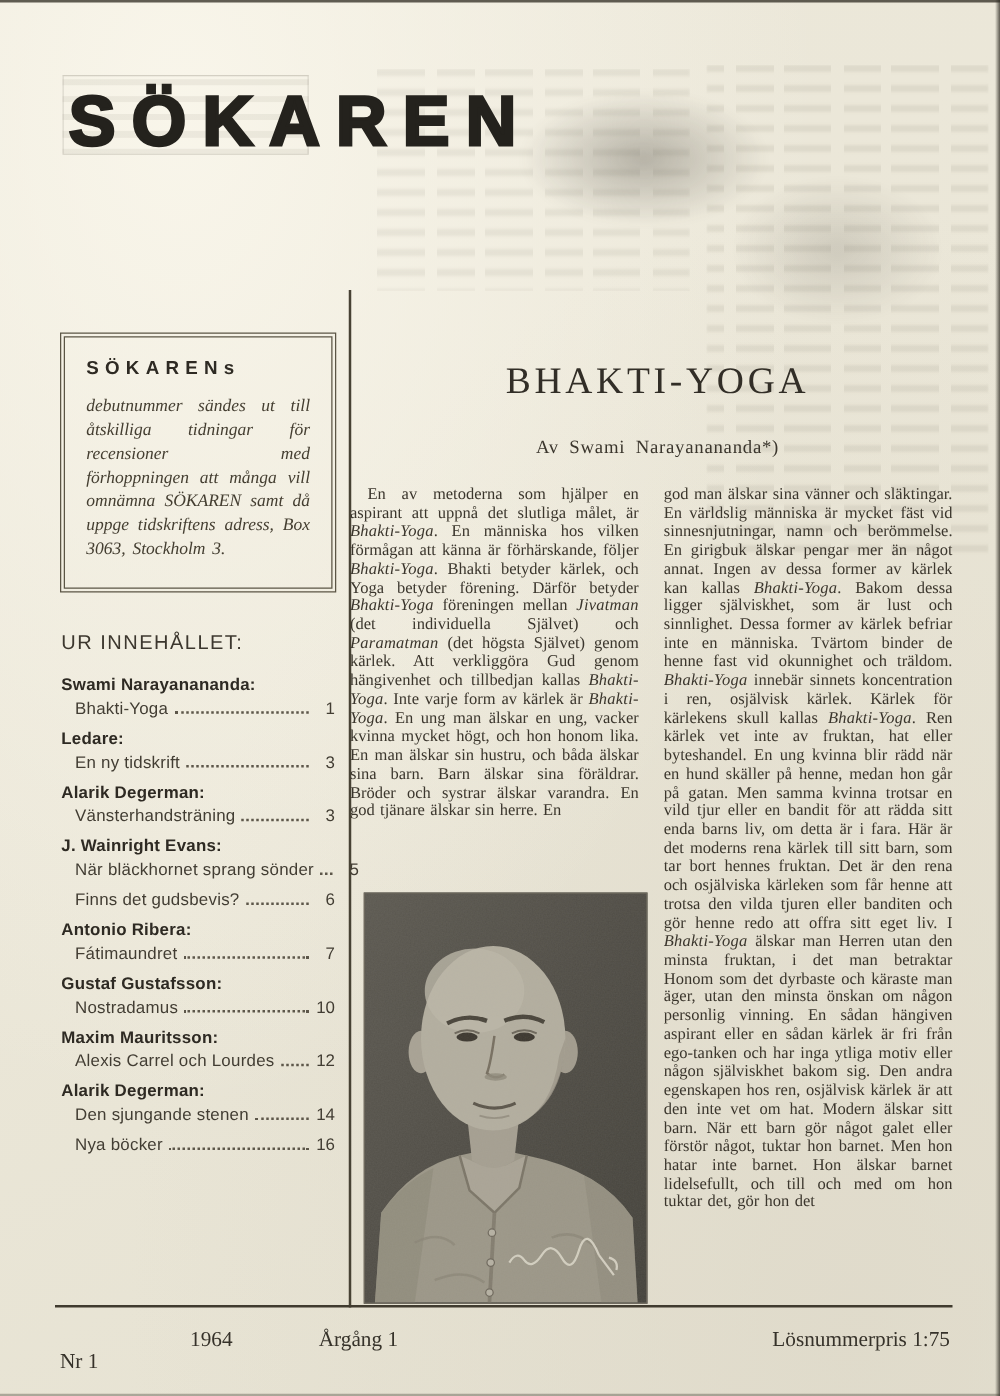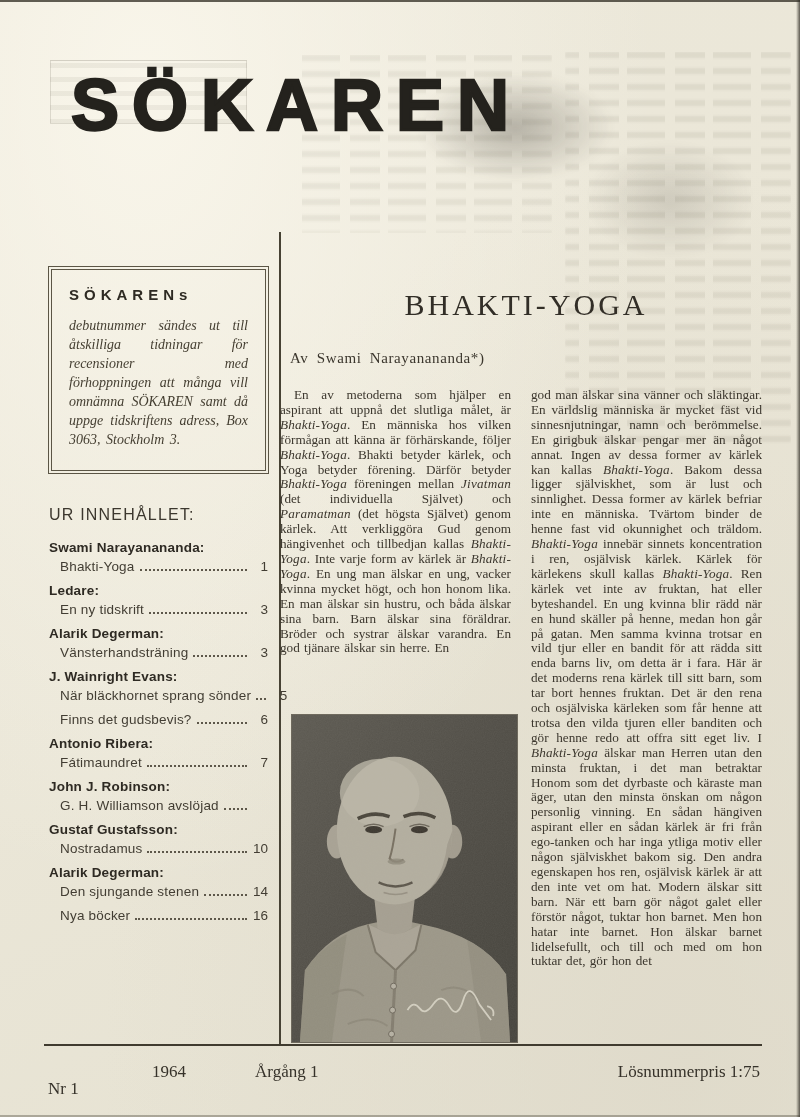--- a/index.html
+++ b/index.html
@@ -31,22 +31,22 @@
     background:repeating-linear-gradient(to bottom, rgba(106,100,84,.15) 2px 7px, rgba(0,0,0,0) 7px 16px);
   }
   .blob {
     position:absolute; z-index:1; filter:blur(3px);
     background:radial-gradient(ellipse at 50% 50%, rgba(52,48,40,.30), rgba(52,48,40,0) 70%);
   }
 
   
   .masthead {
     position:absolute; left:55px; top:68px; z-index:2;
-    font-size:72px; line-height:1.05; font-weight:bold; letter-spacing:13px;
-    color:#24221d;margin-left:16px; -webkit-text-stroke:2.5px #24221d;
+    font-size:56px; line-height:1.05; font-weight:bold; letter-spacing:13px;
+    color:#24221d; -webkit-text-stroke:2.5px #24221d;
   }
 
   
   .info-box {
     position:absolute; left:48px; top:266px; width:221px; height:208px; z-index:2;
     border:1px solid #5b5545; padding:2px; box-sizing:border-box;
   }
   .info-box-inner {
     border:1px solid #5b5545; height:100%; box-sizing:border-box; padding:16px 17px 2px 17px; overflow:hidden;
   }
@@ -69,21 +69,21 @@
   
   .v-divider { position:absolute; left:279px; top:232px; width:2px; height:814px; background:#474234; z-index:2; }
   .h-rule { position:absolute; left:44px; top:1044px; width:718px; height:2px; background:#403b2f; z-index:2; }
 
   
   .article-title {
     position:absolute; left:290px; top:288px; width:472px; z-index:2; text-align:center;
     font-family:"Liberation Serif", serif; font-size:30px; letter-spacing:3px; color:#322e27;
   }
   .article-byline {
-    position:absolute; left:290px; top:350px; width:472px; z-index:2; 
+    position:absolute; left:290px; top:350px; width:472px; z-index:2; text-align:center;
     font-family:"Liberation Serif", serif; font-size:15px; letter-spacing:.6px; word-spacing:4px; color:#3b362d;
   }
   .article-col {
     position:absolute; top:388px; z-index:2; width:231px; overflow:hidden;
     font-family:"Liberation Serif", serif; font-size:13.2px; line-height:14.9px;
     text-align:justify; color:#3b362d; word-spacing:1px;
   }
   .article-col p { margin:0; }
   #col1 { left:280px; height:322px; }
   #col1 p { text-indent:14px; }
@@ -182,33 +182,33 @@
         </div>
         <div class="toc-section">
           <div class="toc-author">Antonio Ribera:</div>
           <div class="toc-row">
             <span class="toc-label">Fátimaundret</span>
             <span class="toc-dots"></span>
             <span class="toc-page">7</span>
           </div>
         </div>
         <div class="toc-section">
-          <div class="toc-author">John J. Robinson:</div>
-          <div class="toc-row">
-            <span class="toc-label">G. H. Williamson avslöjad</span>
-            <span class="toc-dots"></span>
-            <span class="toc-page"></span>
-          </div>
-        </div>
-        <div class="toc-section">
           <div class="toc-author">Gustaf Gustafsson:</div>
           <div class="toc-row">
             <span class="toc-label">Nostradamus</span>
             <span class="toc-dots"></span>
             <span class="toc-page">10</span>
+          </div>
+        </div>
+        <div class="toc-section">
+          <div class="toc-author">Maxim Mauritsson:</div>
+          <div class="toc-row">
+            <span class="toc-label">Alexis Carrel och Lourdes</span>
+            <span class="toc-dots"></span>
+            <span class="toc-page">12</span>
           </div>
         </div>
         <div class="toc-section">
           <div class="toc-author">Alarik Degerman:</div>
           <div class="toc-row">
             <span class="toc-label">Den sjungande stenen</span>
             <span class="toc-dots"></span>
             <span class="toc-page">14</span>
           </div>
         </div>

